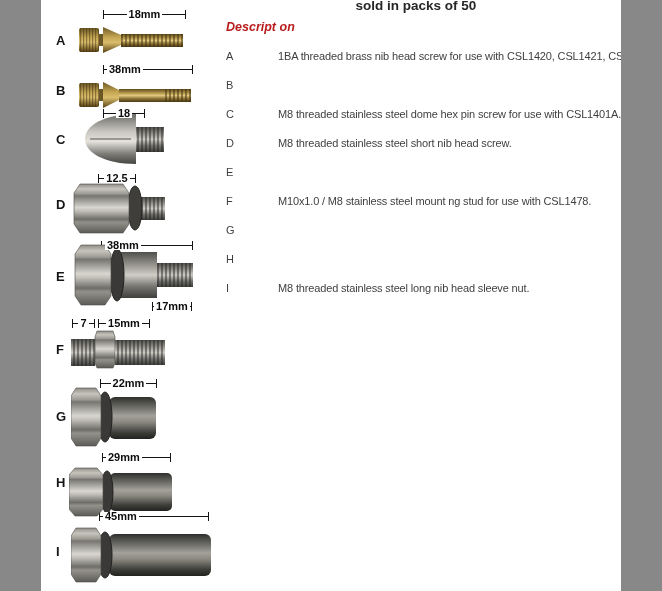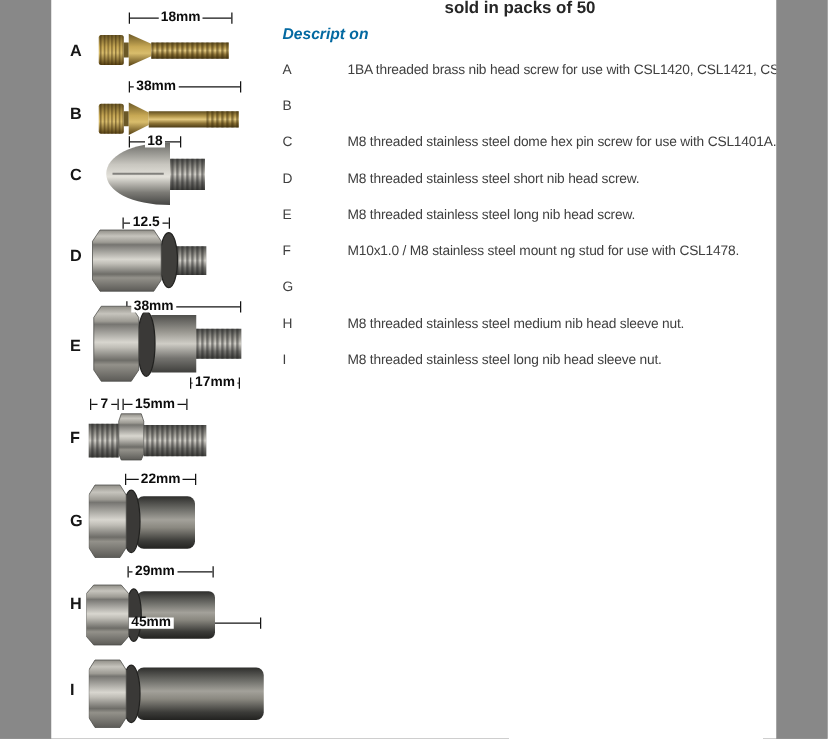--- a/index.html
+++ b/index.html
@@ -6,21 +6,21 @@
   .page{
     position:relative;width:580px;height:591px;background:#ffffff;
     overflow:hidden;font-family:"Liberation Sans",sans-serif;margin:0 auto;
   }
   .title{
     position:absolute;left:180px;top:-2px;width:390px;text-align:center;
     font-size:13.5px;font-weight:bold;color:#262626;line-height:15px;
   }
   .desc-heading{
     position:absolute;left:185px;top:20px;font-size:12.5px;font-weight:bold;
-    font-style:italic;color:#0369a1;
+    font-style:italic;color:#b91c1c;
   }
   .desc-list{position:absolute;left:185px;top:50px;width:477px;}
   .desc-row{display:flex;height:29px;align-items:flex-start;}
   .desc-letter{width:52px;flex:0 0 52px;font-size:11px;color:#3f3f3f;line-height:13px;}
   .desc-text{font-size:11px;color:#3f3f3f;line-height:13px;white-space:nowrap;letter-spacing:-0.15px;}
   .fig-letter{position:absolute;font-size:13px;font-weight:bold;color:#161616;line-height:13px;}
   .fig{position:absolute;}
   .dim{
     position:absolute;height:9px;border-left:1px solid #141414;border-right:1px solid #141414;
     display:flex;justify-content:center;
@@ -116,32 +116,30 @@
     <div class="desc-row">
         <div class="desc-letter">C</div>
         <div class="desc-text">M8 threaded stainless steel dome hex pin screw for use with CSL1401A.</div>
       </div>
     <div class="desc-row">
         <div class="desc-letter">D</div>
         <div class="desc-text">M8 threaded stainless steel short nib head screw.</div>
       </div>
     <div class="desc-row">
         <div class="desc-letter">E</div>
-        <div class="desc-text">M8 threaded stainless steel long nib head screw.</div>
       </div>
     <div class="desc-row">
         <div class="desc-letter">F</div>
         <div class="desc-text">M10x1.0 / M8 stainless steel mount ng stud for use with CSL1478.</div>
       </div>
     <div class="desc-row">
         <div class="desc-letter">G</div>
       </div>
     <div class="desc-row">
         <div class="desc-letter">H</div>
-        <div class="desc-text">M8 threaded stainless steel medium nib head sleeve nut.</div>
       </div>
     <div class="desc-row">
         <div class="desc-letter">I</div>
         <div class="desc-text">M8 threaded stainless steel long nib head sleeve nut.</div>
       </div>
   </div>
 
   <div class="fig-letter" style="left:15px;top:34px">A</div>
   <div class="fig-letter" style="left:15px;top:84px">B</div>
   <div class="fig-letter" style="left:15px;top:133px">C</div>
@@ -175,21 +173,21 @@
     </div>
   <div class="dim" style="left:57px;top:319px;width:50px">
       <span>15mm</span>
     </div>
   <div class="dim" style="left:59px;top:379px;width:55px">
       <span>22mm</span>
     </div>
   <div class="dim lab-left" style="left:61px;top:453px;width:67px">
       <span>29mm</span>
     </div>
-  <div class="dim lab-left" style="left:58px;top:494px;width:108px">
+  <div class="dim lab-left" style="left:58px;top:512px;width:108px">
       <span>45mm</span>
     </div>
 
   <svg class="fig" style="left:36px;top:22px" width="110" height="38">
     <rect x="2" y="6" width="20" height="24" rx="2" fill="url(#brassHead)"></rect>
     <rect x="2" y="6" width="20" height="24" rx="2" fill="url(#knurl)"></rect>
     <rect x="22" y="12" width="4" height="12" fill="#6b5826"></rect>
     <polygon points="26,5 26,31 44,23 44,13" fill="url(#brassHead)"></polygon>
     <rect x="44" y="12" width="62" height="13" fill="url(#brass)"></rect>
     <rect x="44" y="12" width="62" height="13" fill="url(#thB)"></rect>

